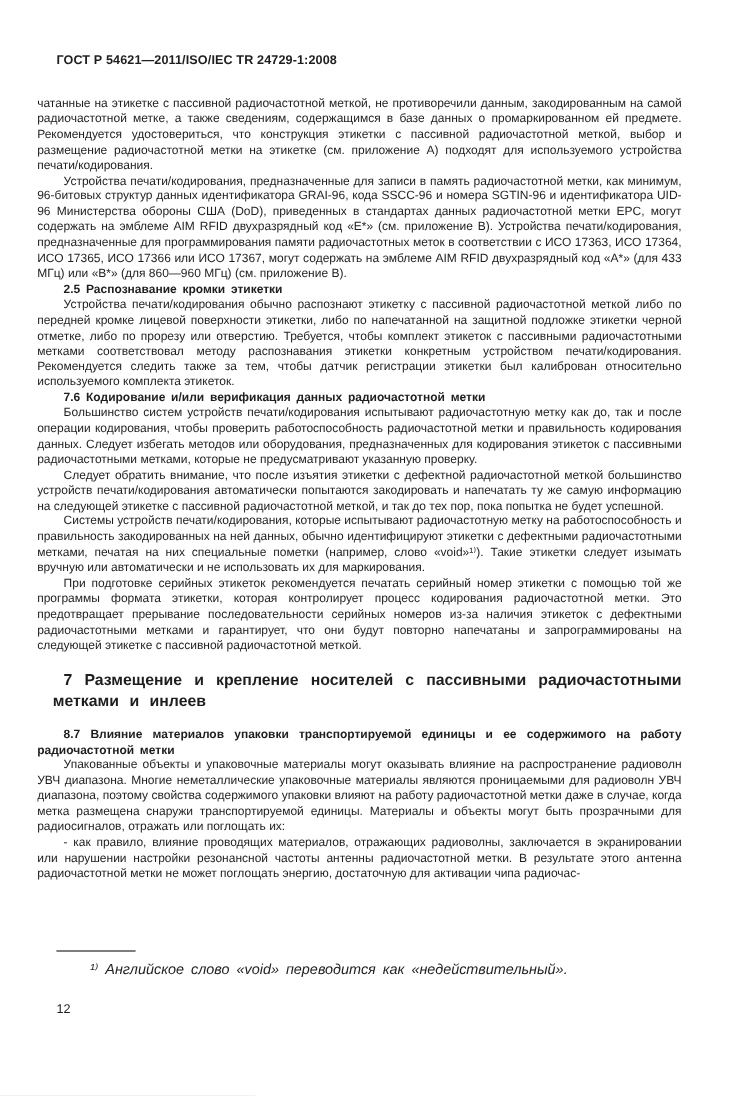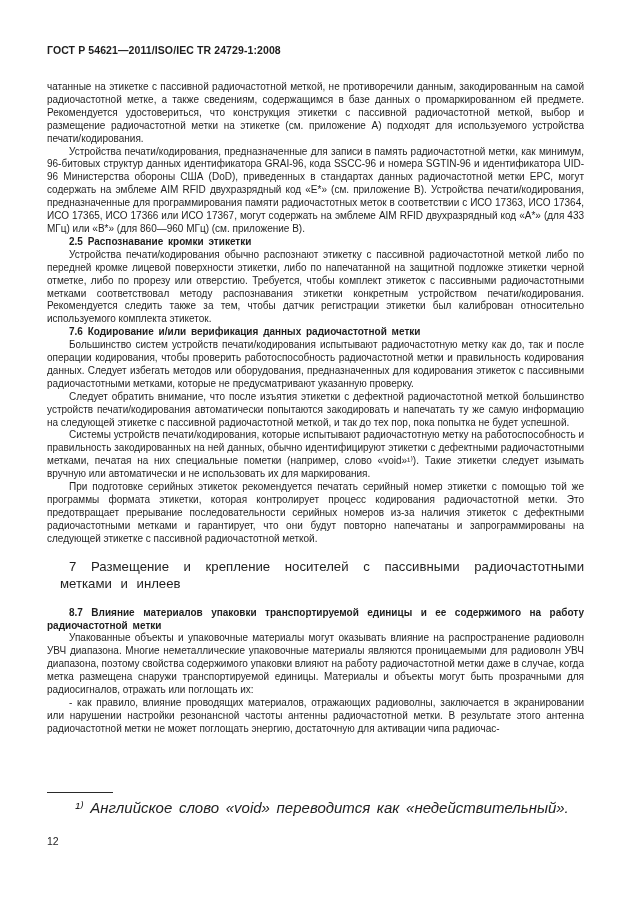--- a/index.html
+++ b/index.html
@@ -23,21 +23,21 @@
     left: 47px;
     font-size: 10.5px;
     font-weight: bold;
     letter-spacing: 0.1px;
     white-space: nowrap;
     text-align: right;
   }
   .content {
     position: absolute;
     top: 81px;
-    left: 47px;
+    left: 31px;
     width: 537px;
     height: 708px;
     overflow: hidden;
     font-size: 10px;
     line-height: 12.9px;
     text-align: justify;
   }
   .content p {
     margin: 0;
   }
@@ -51,42 +51,42 @@
     text-indent: 22px;
     font-weight: bold;
     word-spacing: 2px;
   }
   .section-heading {
     margin: 12px 0 14px 0 !important;
     padding-left: 13px;
     text-indent: 9px;
     font-size: 13.2px;
     line-height: 17.5px;
-    font-weight: normal;
+    font-weight: bold;
     word-spacing: 5px;
     text-align: justify;
   }
   .list-item {
     text-indent: 22px;
   }
   .footnote-block {
     position: absolute;
     left: 47px;
     top: 792px;
     width: 537px;
   }
   .footnote-rule {
     width: 66px;
     height: 0;
     border-top: 1.2px solid #2a2a2a;
     margin-bottom: 9px;
   }
   .footnote-text {
     margin: 0;
-    font-size: 15px;
+    font-size: 12px;
     line-height: 12px;
     font-style: italic;
     text-indent: 28px;
     word-spacing: 2.5px;
     color: #222;
   }
   .page-number {
     position: absolute;
     left: 47px;
     top: 835px;

